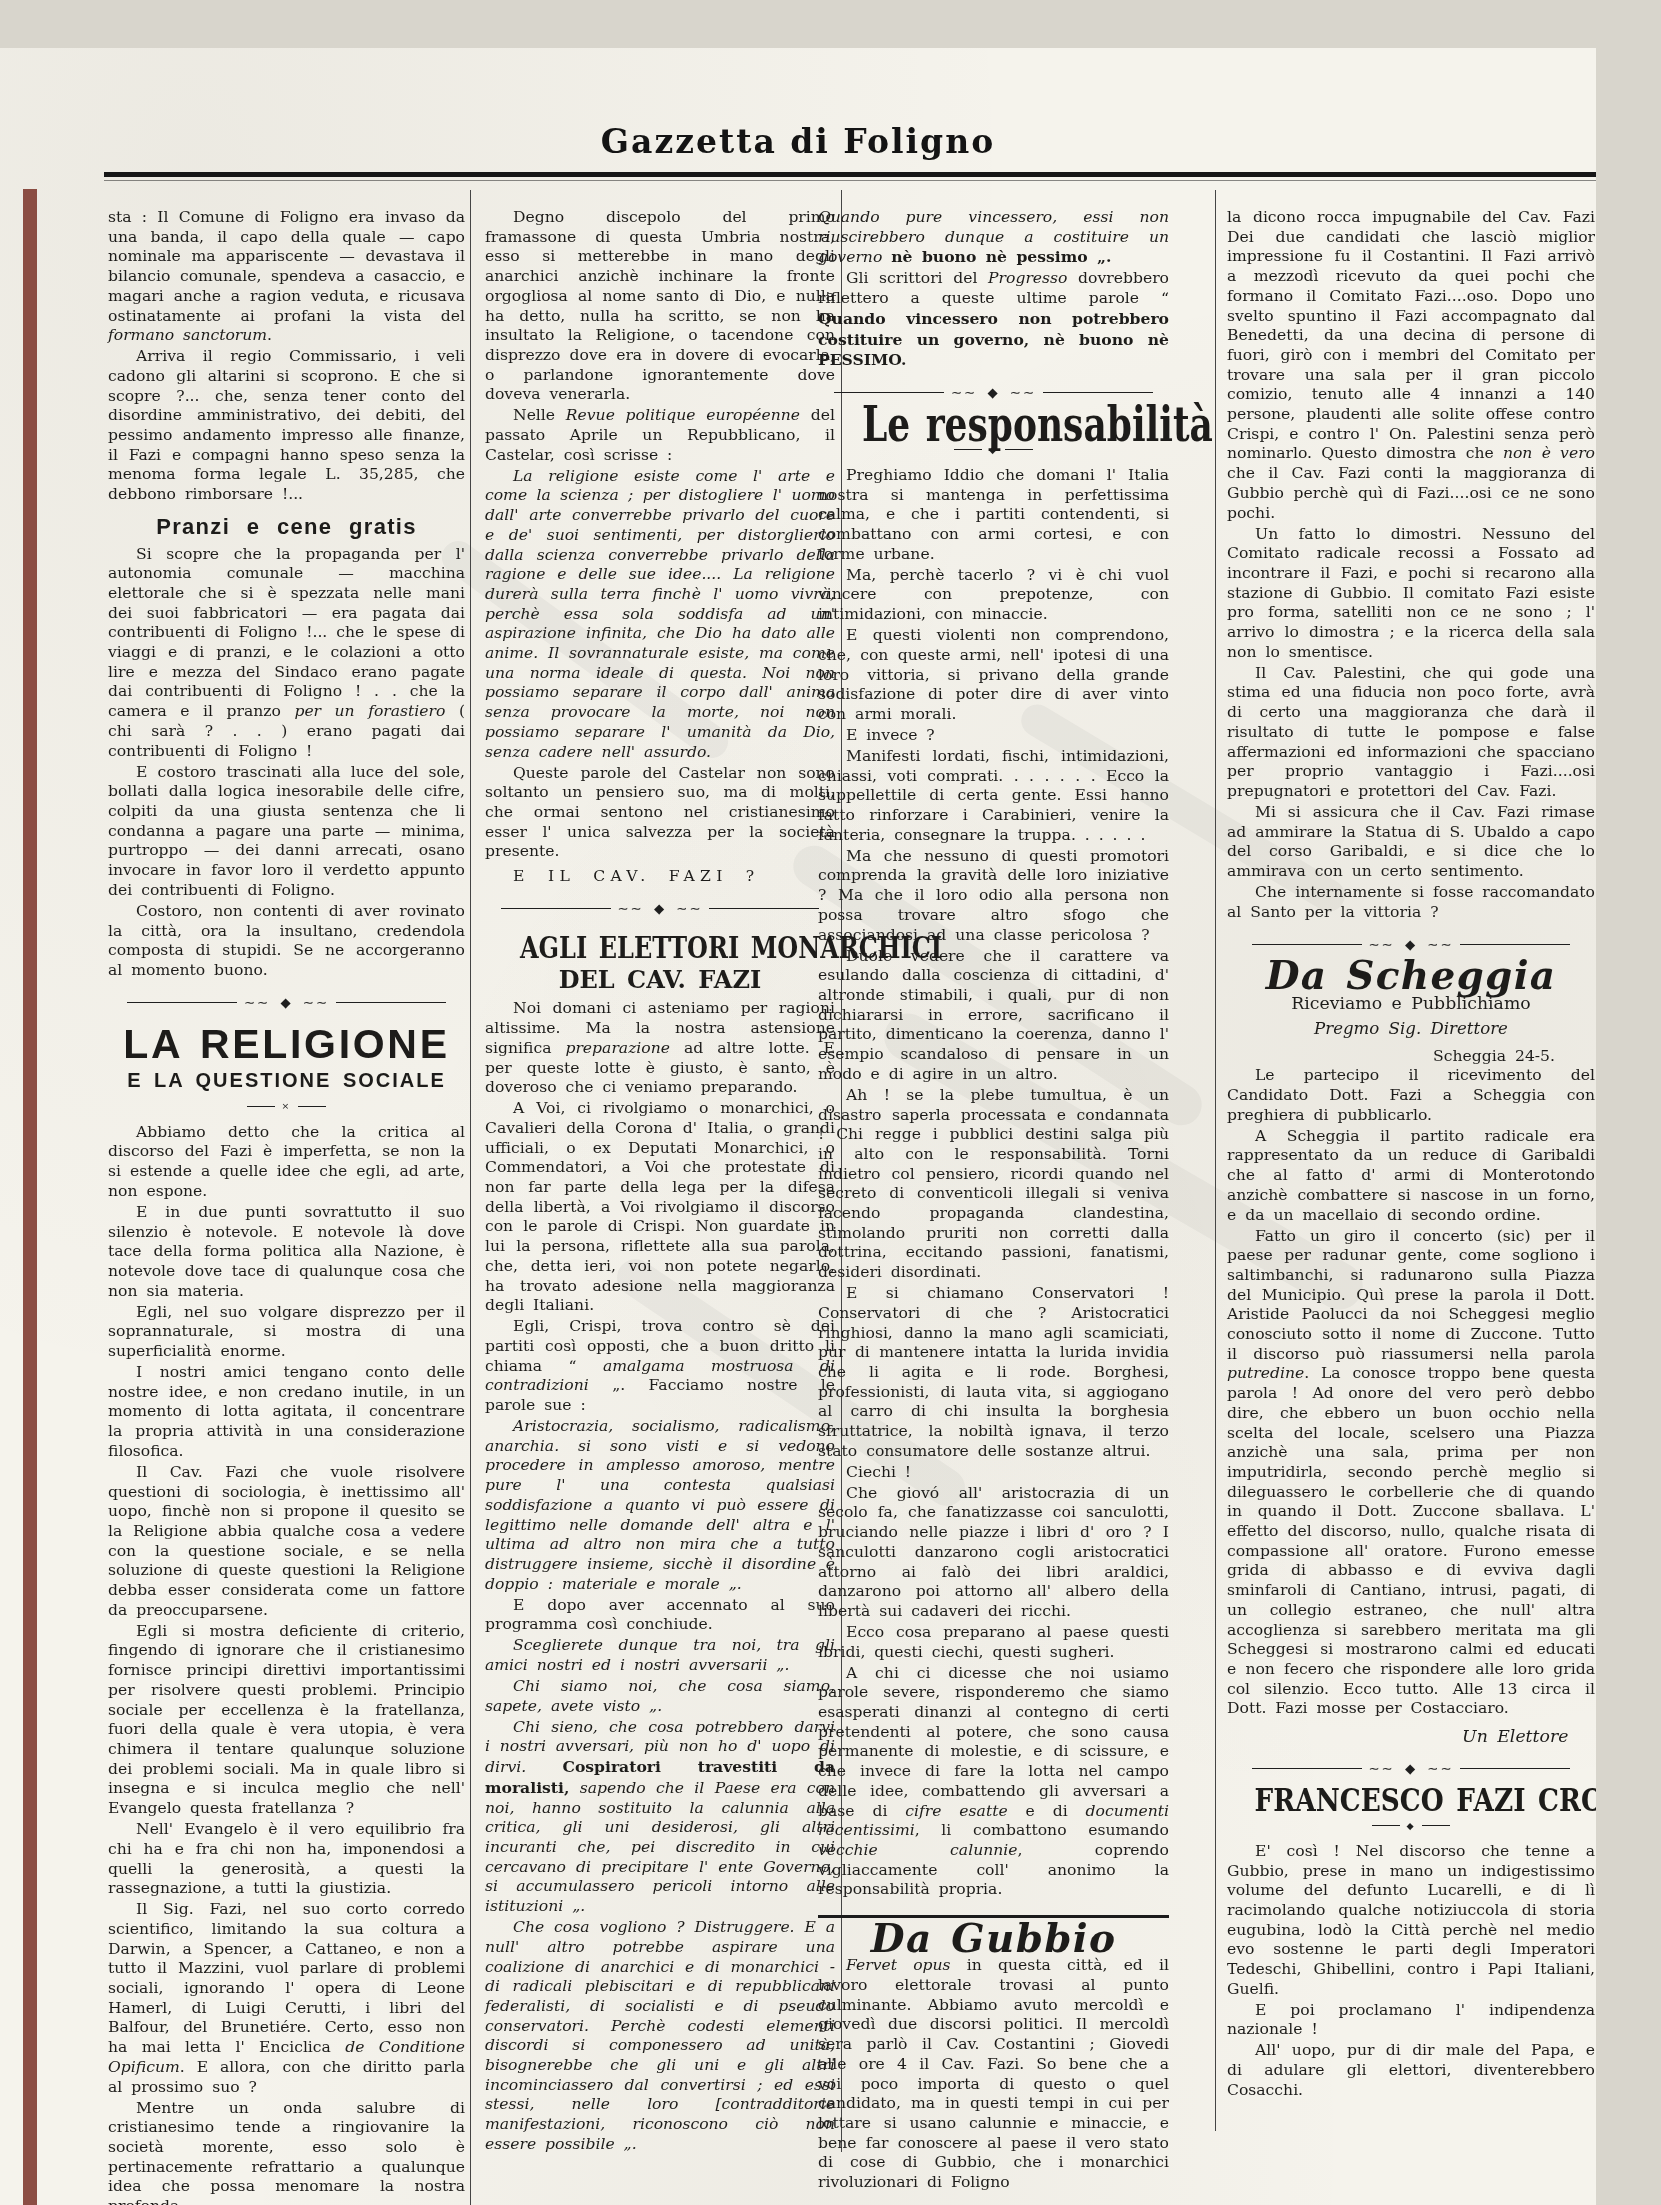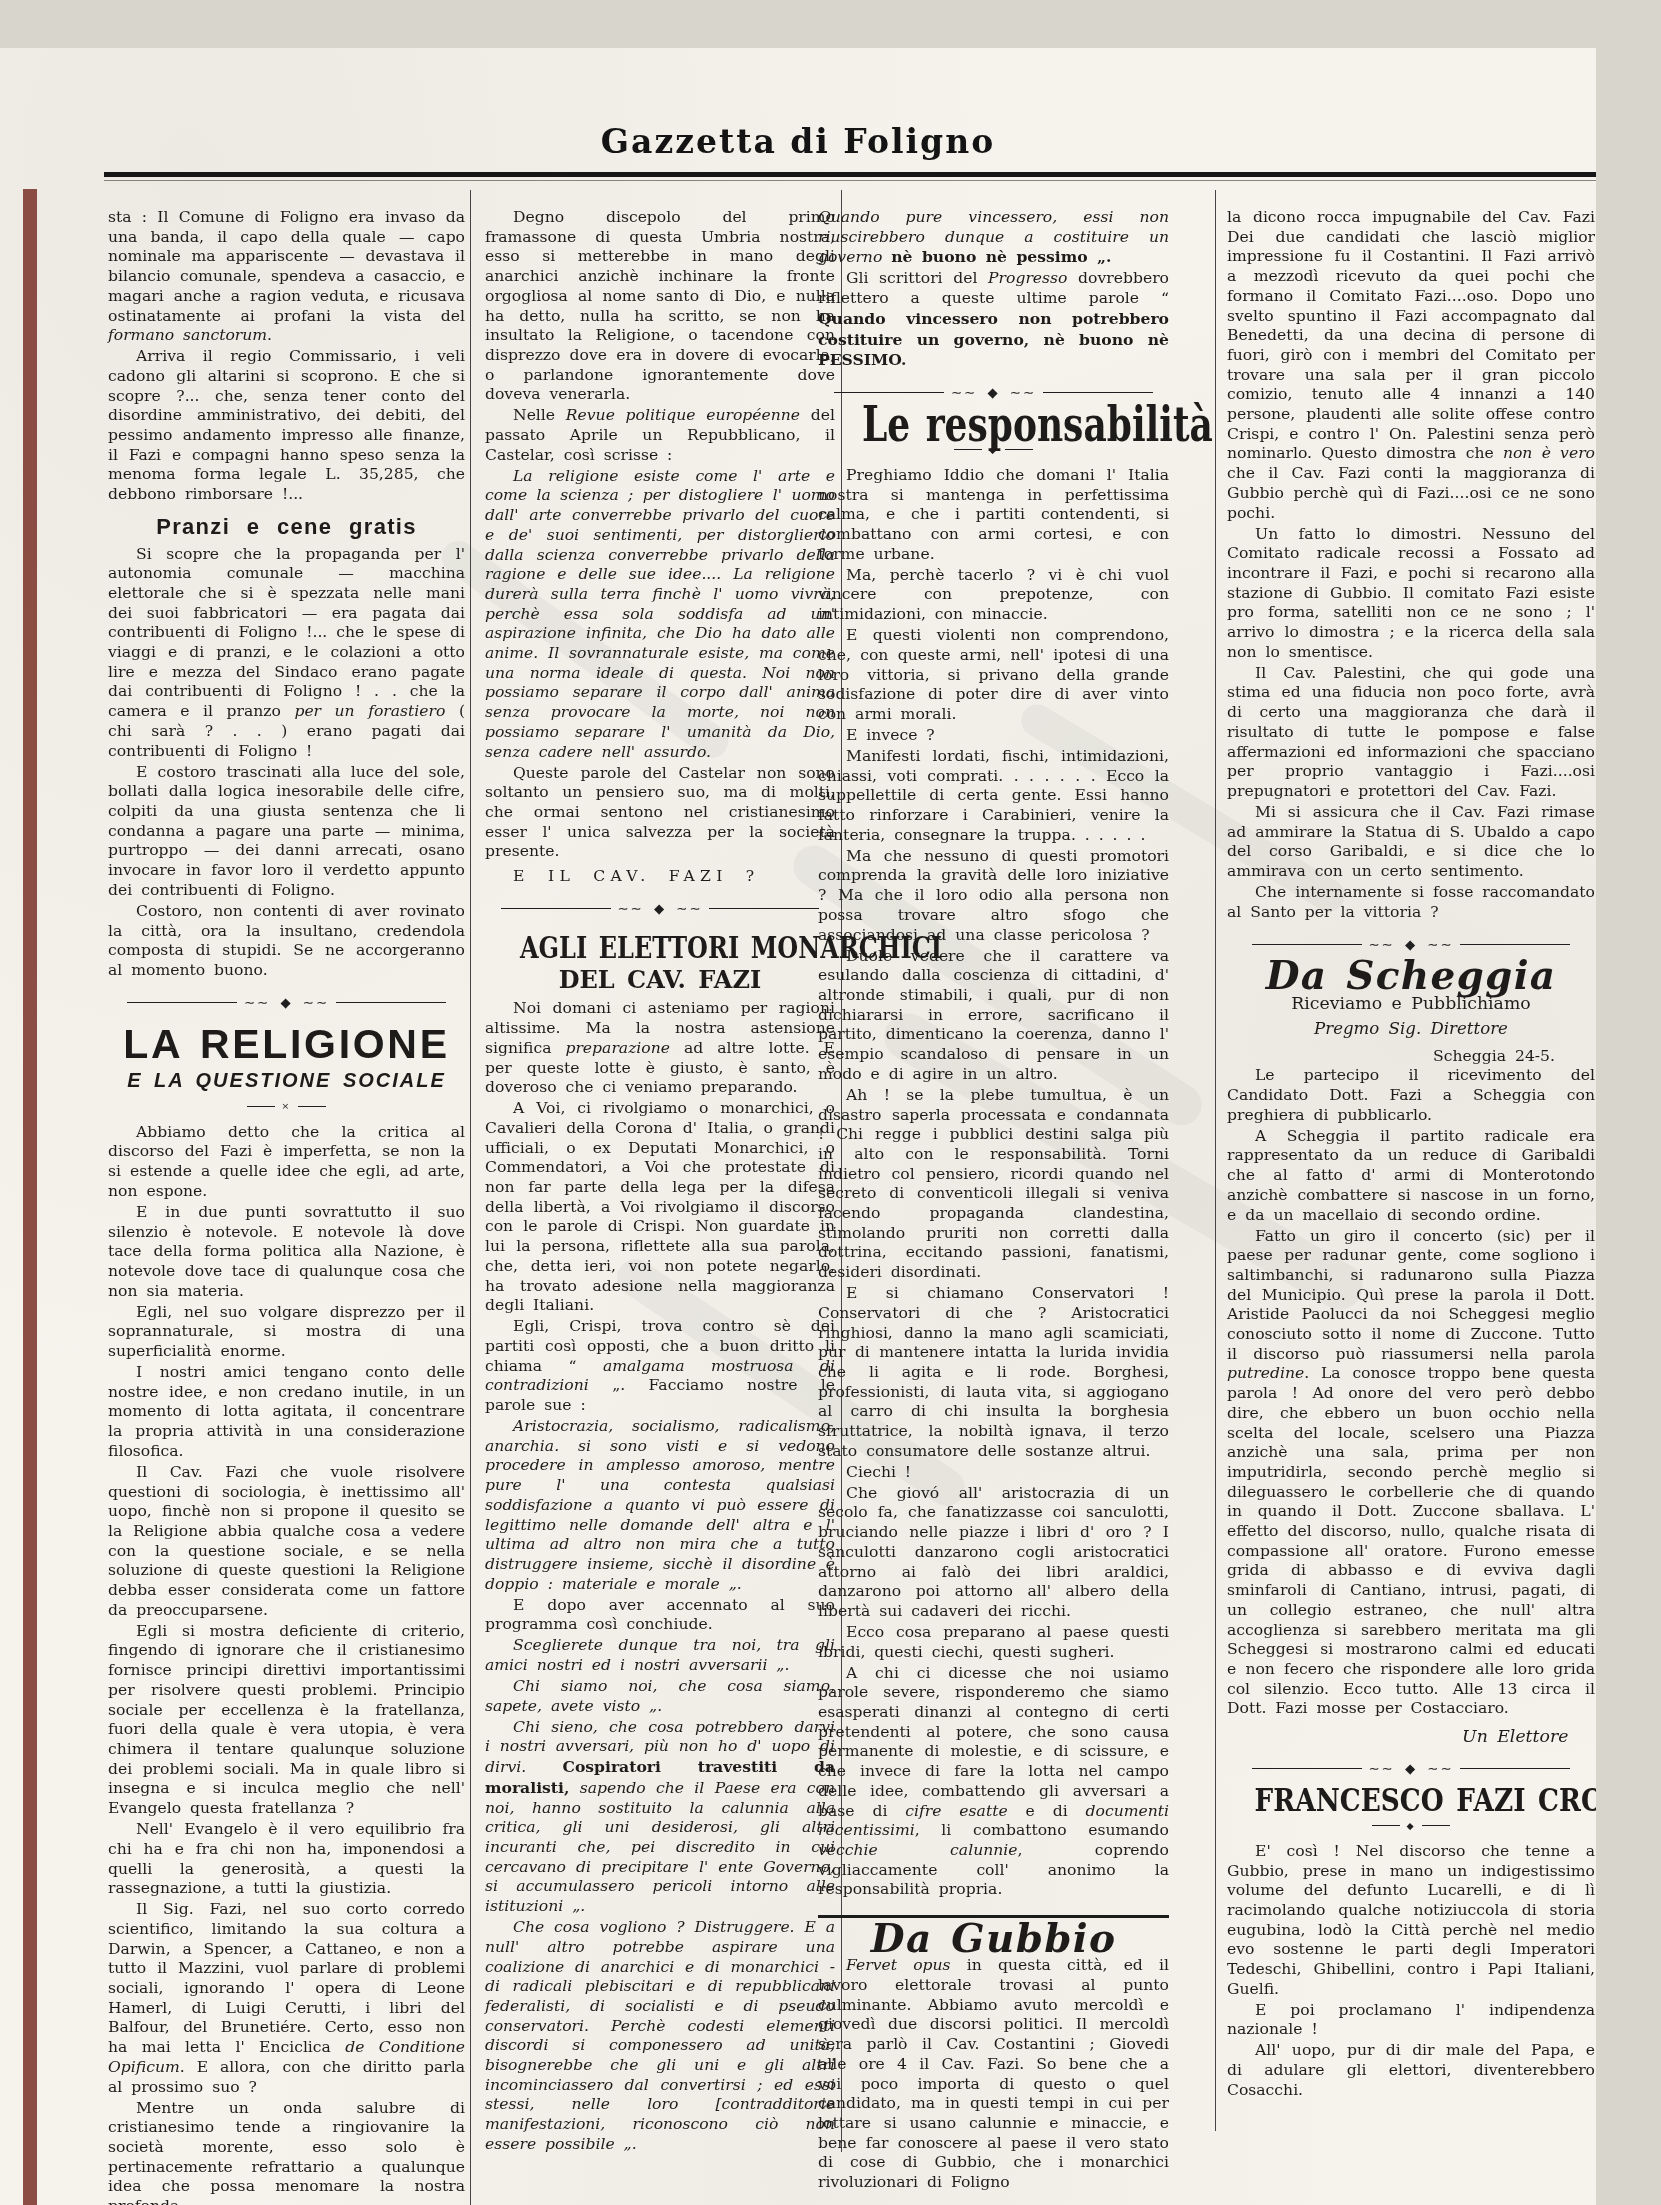--- a/index.html
+++ b/index.html
@@ -31,21 +31,21 @@
   #col4{left:1227px;width:368px;}
 
   p.bp{margin:0 0 1.3px 0;text-indent:28px;}
   p.bp.cont{text-indent:0;}
   .it{font-style:italic;}
   b{font-weight:bold;}
 
   .h{font-weight:bold;text-align:center;text-indent:0;margin:0;}
   .h-small{font-family:"Liberation Sans",sans-serif;font-size:22px;letter-spacing:1.3px;word-spacing:9.3px;margin:12px 0 8px;}
   .h-sans{font-family:"Liberation Sans",sans-serif;font-size:41px;letter-spacing:2.7px;line-height:1.02;margin:6.6px 0 0;}
-  .h-sans-sub{font-family:"Liberation Sans",sans-serif;font-size:20px;letter-spacing:2px;margin:5.3px 0 0;font-style:italic;}
+  .h-sans-sub{font-family:"Liberation Sans",sans-serif;font-size:20px;letter-spacing:2px;margin:5.3px 0 0;}
   .h-caps{font-size:30px;line-height:1.1;margin:10.6px 0 0;white-space:nowrap;transform:scaleX(.8);transform-origin:center;}
   .h-caps-sub{font-size:24px;margin:6.6px 0 9.3px;}
   .h-display{font-size:48px;margin:12px 0 4px;white-space:nowrap;transform:scaleX(.75);transform-origin:center;}
   .h-script{font-style:italic;font-size:39px;letter-spacing:1.3px;margin:10.6px 0 8px;}
   .h-caps2{font-size:31px;margin:10.6px 0 2.7px;white-space:nowrap;transform:scaleX(.85);transform-origin:center;}
 
   .ln{margin:0;}
   .ln-caps{text-align:left;text-indent:28px;letter-spacing:5.3px;word-spacing:8px;margin-top:5.3px;}
   .ln-center{text-align:center;font-size:17.3px;margin-top:2.7px;}
   .ln-center-it{text-align:center;font-style:italic;font-size:16.6px;margin-top:5.3px;}

